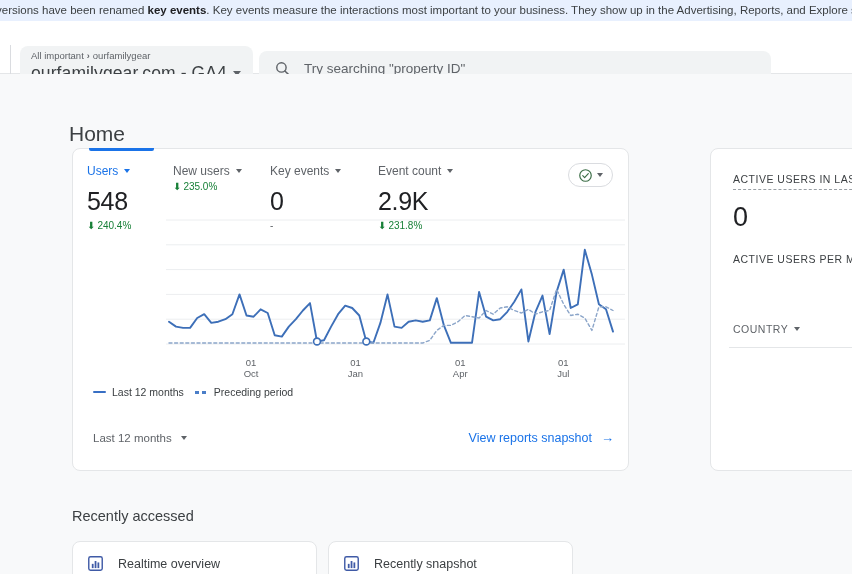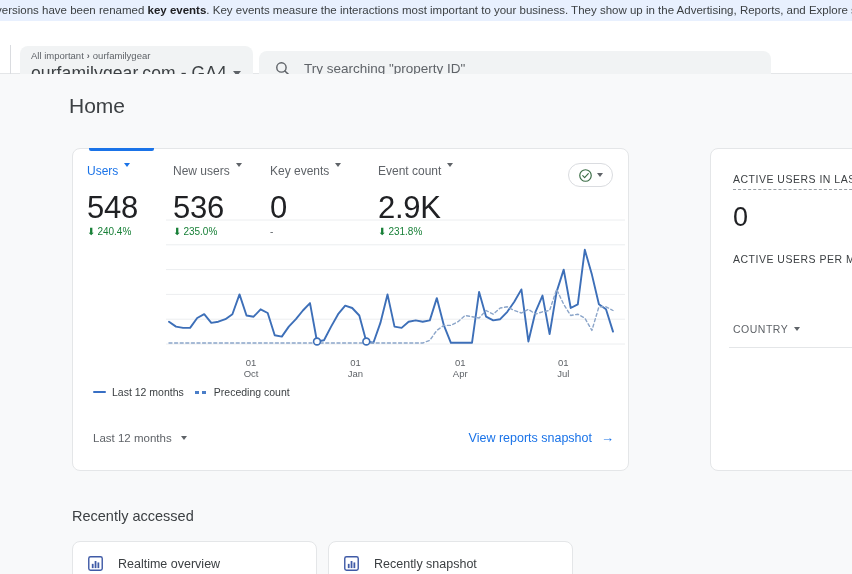--- a/index.html
+++ b/index.html
@@ -81,21 +81,21 @@
 
   
   .body-area {
     position: absolute; top: 74px; left: 0; width: 852px; height: 500px;
     background: #f8f9fa;
     overflow: hidden;
   }
   .body-inner { position: absolute; left: 11px; top: 0; width: 841px; height: 500px; background: #f8f9fa; }
 
   .page-title {
-    position: absolute; left: 58px; top: 20px;
+    position: absolute; left: 58px; top: 48px;
     font-size: 21px; color: #3c4043; font-weight: 400;
   }
 
   
   .card-main {
     position: absolute; left: 61px; top: 74px;
     width: 557px; height: 323px;
     background: #ffffff;
     border: 1px solid #e4e6e8;
     border-radius: 8px;
@@ -105,28 +105,28 @@
     width: 65px; height: 3px;
     background: #1a73e8; border-radius: 0 0 2px 2px;
   }
   .metrics { position: absolute; left: 14px; top: 14px; display: flex; }
   .metric { width: 86px; }
   .metric.m-new { width: 97px; }
   .metric.m-key { width: 108px; }
   .metric.m-evt { width: 100px; }
   .metric-hd {
     font-size: 12px; color: #5f6368;
-    display: flex; align-items: flex-start; gap: 6px;
+    display: flex; align-items: center; gap: 6px;
     line-height: 16px; cursor: pointer;
   }
   .metric.m-users .metric-hd { color: #1a73e8; }
   .metric.m-users .caret-sm { border-top-color: #1a73e8; }
   .metric-val {
-    font-size: 31px; color: #202124; font-weight: 400;
-    line-height: 33px; margin-top: 12px; letter-spacing: -0.3px;
+    font-size: 25px; color: #202124; font-weight: 400;
+    line-height: 33px; margin-top: 6px; letter-spacing: -0.3px;
   }
   .metric-delta {
     font-size: 10px; color: #188038; line-height: 14px; margin-top: 1px;
     display: flex; align-items: center; gap: 2px;
   }
   .metric-delta.none { color: #5f6368; }
   .arrow-up { font-size: 10px; line-height: 10px; }
 
   .status-pill {
     position: absolute; right: 15px; top: 14px;
@@ -278,21 +278,20 @@
             <span class="arrow-up">⬇</span>
             <span>240.4%</span>
           </div>
         </div>
 
         <div class="metric m-new">
           <div class="metric-hd">
             <span>New users</span>
             <span class="caret-sm"></span>
           </div>
-          <div class="metric-val">536</div>
           <div class="metric-delta">
             <span class="arrow-up">⬇</span>
             <span>235.0%</span>
           </div>
         </div>
 
         <div class="metric m-key">
           <div class="metric-hd">
             <span>Key events</span>
             <span class="caret-sm"></span>
@@ -362,21 +361,21 @@
             </div>
           </div>
 
       <div class="legend">
         <div class="lg-item">
           <span class="lg-solid"></span>
           <span>Last 12 months</span>
         </div>
         <div class="lg-item">
           <span class="lg-dash"></span>
-          <span>Preceding count</span>
+          <span>Preceding period</span>
         </div>
       </div>
 
       <div class="card-footer">
         <div class="date-range">
           <span>Last 12 months</span>
           <span class="caret-sm"></span>
         </div>
         <div class="view-link">
           <span>View reports snapshot</span>

